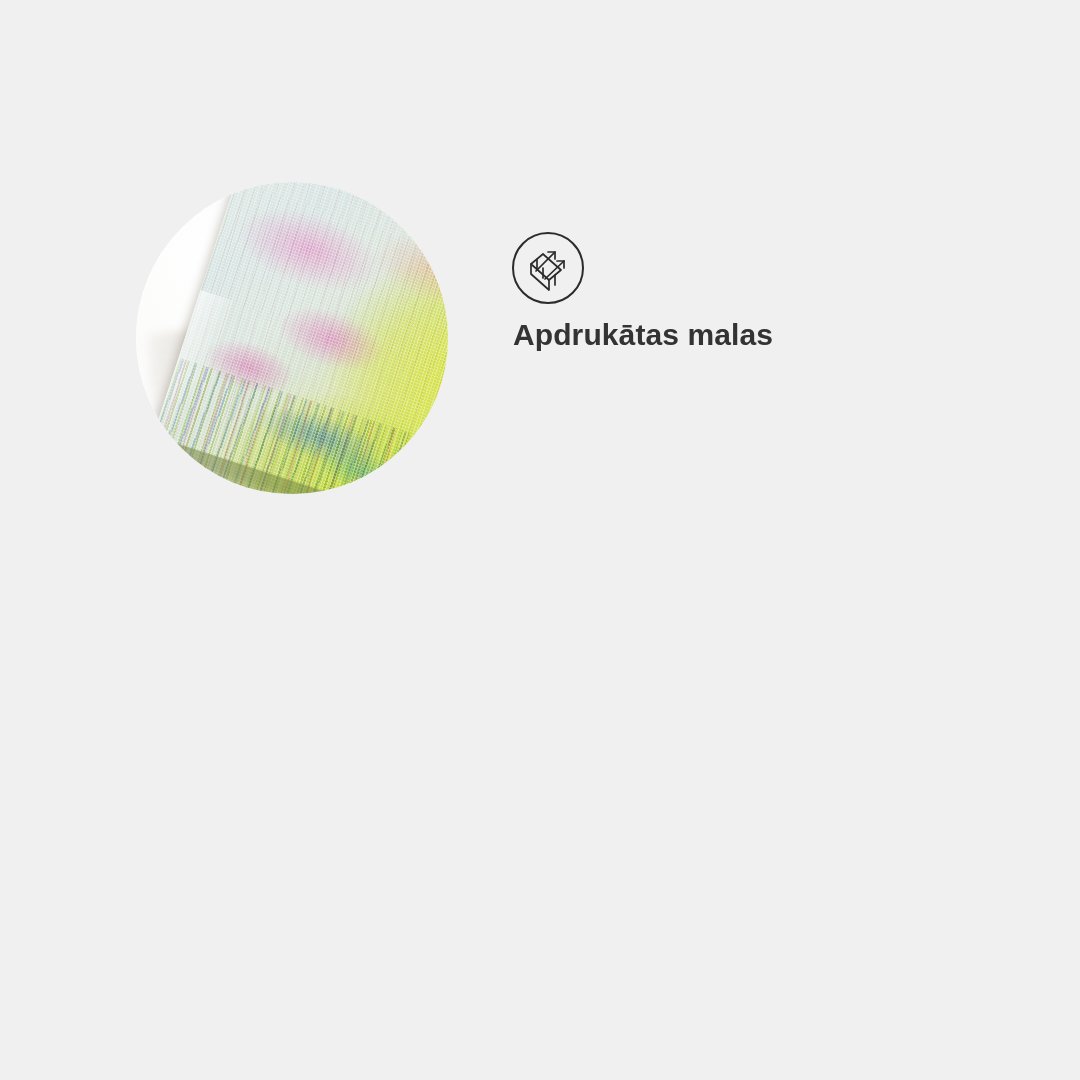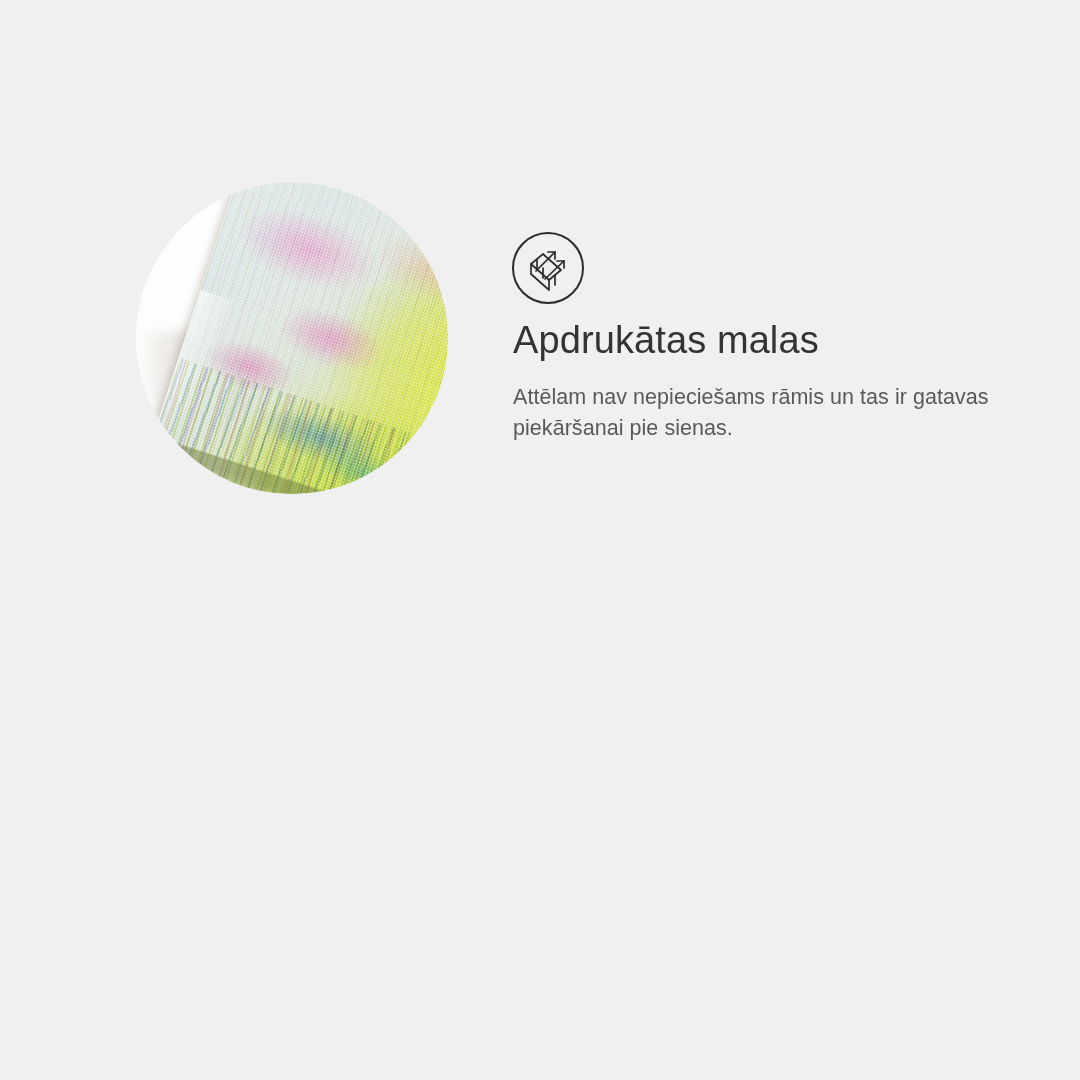--- a/index.html
+++ b/index.html
@@ -178,23 +178,23 @@
     box-sizing: border-box;
   }
   .icon-circle svg { position: absolute; left: 0; top: 0; }
   #icon-printed-edges { left: 512px; top: 232px; }
 
   
   .text-col { position: absolute; left: 513px; width: 500px; }
   #text-printed-edges { top: 318px; }
 
   .feature-title {
-    margin: 0 0 20px 0;
-    font-size: 38px;
-    font-weight: 400;
+    margin: 0 0 8px 0;
+    font-size: 30px;
+    font-weight: 700;
     color: #333333;
     letter-spacing: 0.1px;
     line-height: 1.16;
   }
   .feature-desc {
     margin: 0;
     font-size: 21.5px;
     font-weight: 400;
     color: #58595b;
     line-height: 1.42;
@@ -232,21 +232,20 @@
         <path d="M22 37 L41 18"></path>
         <path d="M34 18 L41 18 L41 25"></path>
         <path d="M31 45 L50 27"></path>
         <path d="M43 27 L50 27 L50 34"></path>
       </g>
     </svg>
   </div>
 
   <div class="text-col" id="text-printed-edges">
     <h2 class="feature-title">Apdrukātas malas</h2>
-    <p class="feature-desc">Attēlam nav nepieciešams rāmis un tas ir gatavas piekāršanai pie sienas.</p>
   </div>
 </section>
 
 <section class="feature-block" id="block-eco">
 
   
 
   
 
   

